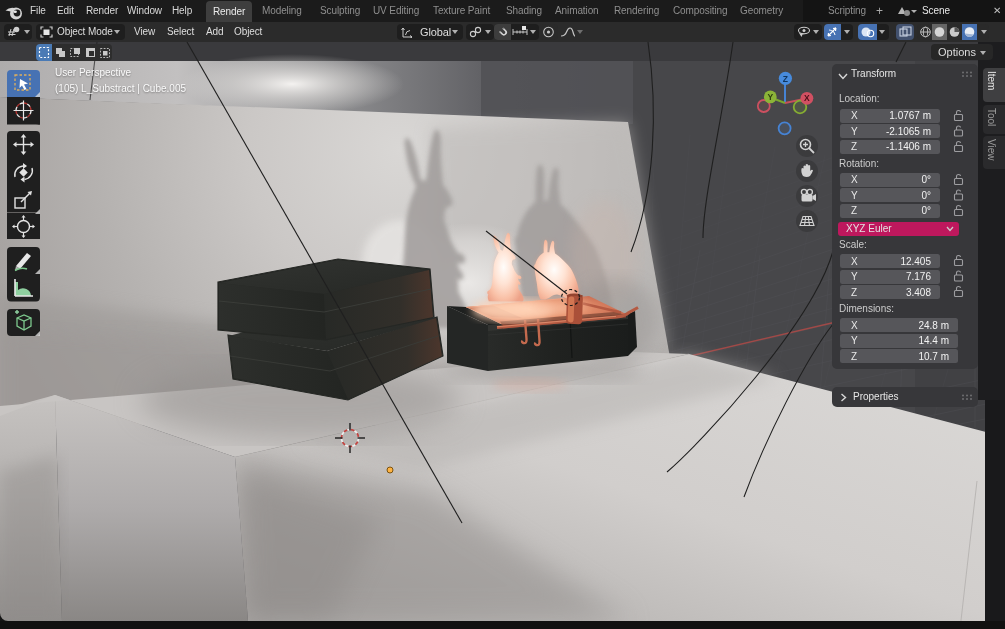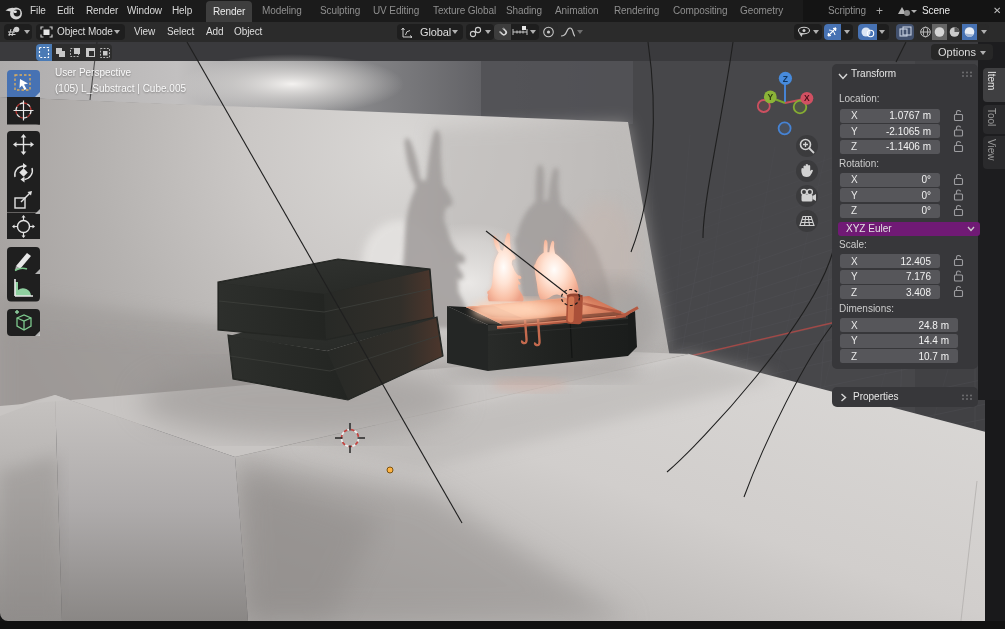--- a/index.html
+++ b/index.html
@@ -298,21 +298,21 @@
   </svg>
   <span class="menu" style="left:30px">File</span>
   <span class="menu" style="left:57px">Edit</span>
   <span class="menu" style="left:86px">Render</span>
   <span class="menu" style="left:127px">Window</span>
   <span class="menu" style="left:172px">Help</span>
   <span class="tab" style="left:206px;top:1px;background:#3e3e3e;color:#ececec;border-radius:4px 4px 0 0;padding:0 7px;line-height:21px">Render</span>
   <span class="tab" style="left:262px">Modeling</span>
   <span class="tab" style="left:320px">Sculpting</span>
   <span class="tab" style="left:373px">UV Editing</span>
-  <span class="tab" style="left:433px">Texture Global</span>
+  <span class="tab" style="left:433px">Texture Paint</span>
   <span class="tab" style="left:506px">Shading</span>
   <span class="tab" style="left:555px">Animation</span>
   <span class="tab" style="left:614px">Rendering</span>
   <span class="tab" style="left:673px">Compositing</span>
   <span class="tab" style="left:740px">Geometry Scene</span>
   <span class="tab" style="left:828px">Scripting</span>
   <span class="tab" style="left:876px;color:#aaaaaa;font-size:12px">+</span>
   <svg class="abs" style="left:895px;top:4px" width="26" height="14" viewBox="0 0 26 14">
     <path d="M 3 10 L 7 3 L 11 10 Z" fill="#b5b5b5"></path>
     <circle cx="12" cy="9" r="3" fill="#8a8a8a"></circle>
@@ -597,21 +597,21 @@
       <b>0°</b>
     </div>
   <div class="fld" style="left:8px;top:124px">
       <i>Y</i>
       <b>0°</b>
     </div>
   <div class="fld" style="left:8px;top:139.5px">
       <i>Z</i>
       <b>0°</b>
     </div>
-  <div class="abs" style="left:6px;top:157.5px;width:142px;height:14.5px;background:#701a75;border-radius:3px;">
+  <div class="abs" style="left:6px;top:157.5px;width:121px;height:14.5px;background:#be185d;border-radius:3px;">
     <span style="position:absolute;left:8px;top:1.5px;color:#e2e2e2;font-size:10px">XYZ Euler</span>
     <svg style="position:absolute;right:5px;top:4.5px" width="8" height="6" viewBox="0 0 8 6">
         <path d="M 1 1 L 4 4.5 L 7 1" stroke="#cccccc" stroke-width="1.3" fill="none"></path>
       </svg>
   </div>
   <span class="abs lbl" style="left:7px;top:175px">Scale:</span>
   <div class="fld" style="left:8px;top:190px">
       <i>X</i>
       <b>12.405</b>
     </div>

